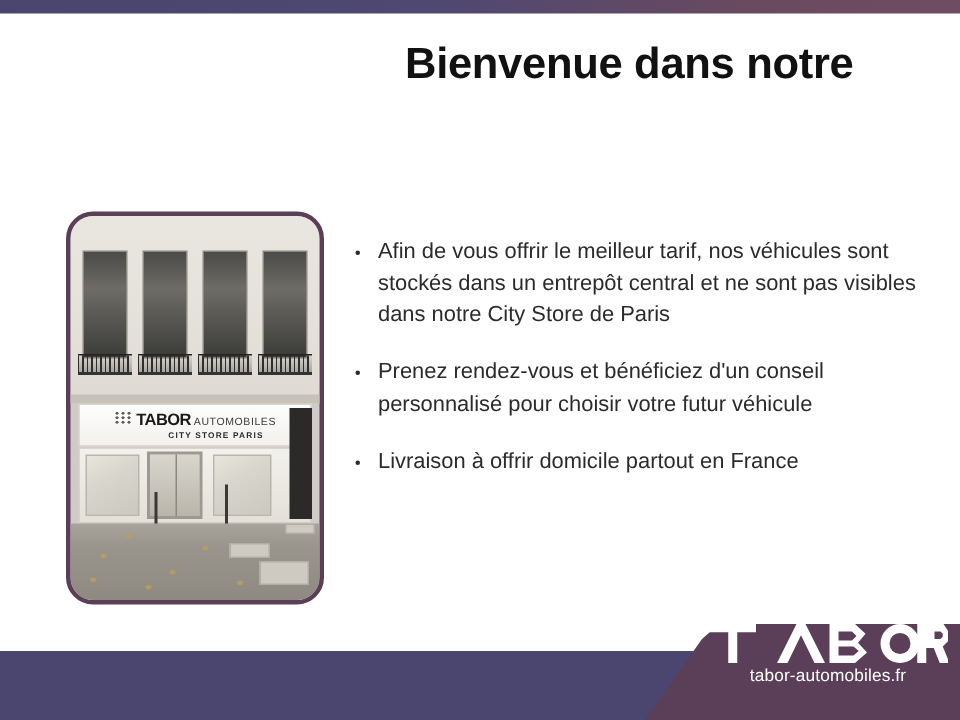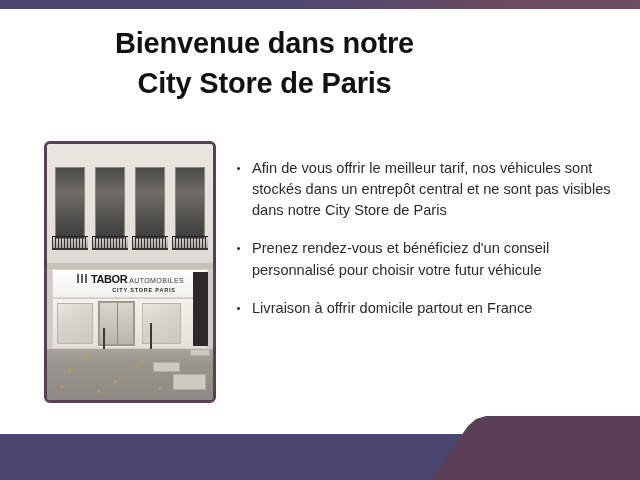--- a/index.html
+++ b/index.html
@@ -26,38 +26,39 @@
     height: 9px;
     background: linear-gradient(to right, #4a4670 0%, #4e4872 45%, #6a4a5f 78%, #6e4c61 100%);
   }
 
   
   #title-block {
     position: absolute;
     left: 0;
     top: 24px;
     width: 529px;
-    text-align: center;
+    text-align: right;
     color: #111111;
     font-weight: bold;
     font-size: 29px;
     line-height: 1.37;
     letter-spacing: -0.2px;
+    padding-left: 40px;
   }
   .title-line { display: block; }
 
   
   #photo-frame {
     position: absolute;
     left: 44px;
     top: 141px;
     width: 172px;
     height: 262px;
     border: 3px solid #5b3f58;
-    border-radius: 6px;
+    border-radius: 18px;
     box-sizing: border-box;
     overflow: hidden;
     background: #cfcbc6;
   }
   #photo-inner {
     position: absolute;
     inset: 0;
     overflow: hidden;
   }
   
@@ -260,21 +261,20 @@
 </style>
 </head>
 <body>
 
 <div id="slide">
 
   <div id="top-bar"></div>
 
   <div id="title-block">
     <span class="title-line">Bienvenue dans notre</span>
-    <span class="title-line">City Store de Paris</span>
   </div>
 
   <div id="photo-frame">
     <div id="photo-inner">
 
       <div class="facade"></div>
 
       <div class="window" style="left:5%;top:9%;width:18%;height:28%;"></div>
       <div class="window" style="left:29%;top:9%;width:18%;height:28%;"></div>
       <div class="window" style="left:53%;top:9%;width:18%;height:28%;"></div>
@@ -320,14 +320,31 @@
 
   <div id="bullets">
     <div class="bullet">Afin de vous offrir le meilleur tarif, nos véhicules sont stockés dans un entrepôt central et ne sont pas visibles dans notre City Store de Paris</div>
     <div class="bullet">Prenez rendez-vous et bénéficiez d'un conseil personnalisé pour choisir votre futur véhicule</div>
     <div class="bullet">Livraison à offrir domicile partout en France</div>
   </div>
 
   <div id="footer-blue"></div>
   <div id="footer-purple"></div>
 
+  <div id="logo-wrap">
+    <svg id="logo-mark" viewBox="0 0 320 60" aria-hidden="true">
+      <g fill="#ffffff">
+
+        <path d="M2 4 h62 v11 h-25 v41 h-12 v-41 h-25 z"></path>
+
+        <path d="M92 56 l26 -52 h12 l26 52 h-14 l-18 -37 l-18 37 z"></path>
+
+        <path d="M162 4 h34 l14 13 l-10 12 l12 13 l-16 14 h-34 z M174 14 v12 h18 l6 -6 l-6 -6 z M174 34 v12 h20 l7 -6 l-7 -6 z"></path>
+
+        <path d="M256 4 a26 26 0 1 0 0 52 a26 26 0 1 0 0 -52 z M256 16 a14 14 0 1 1 0 28 a14 14 0 1 1 0 -28 z"></path>
+
+        <path d="M290 4 h24 l6 9 v14 l-7 7 l9 22 h-13 l-8 -20 h-10 v20 h-12 v-52 z M302 14 v10 h8 l3 -3 v-4 l-3 -3 z"></path>
+      </g>
+    </svg>
+    <span id="logo-url">tabor-automobiles.fr</span>
+  </div>
 
 </div>
 
 </body></html>

